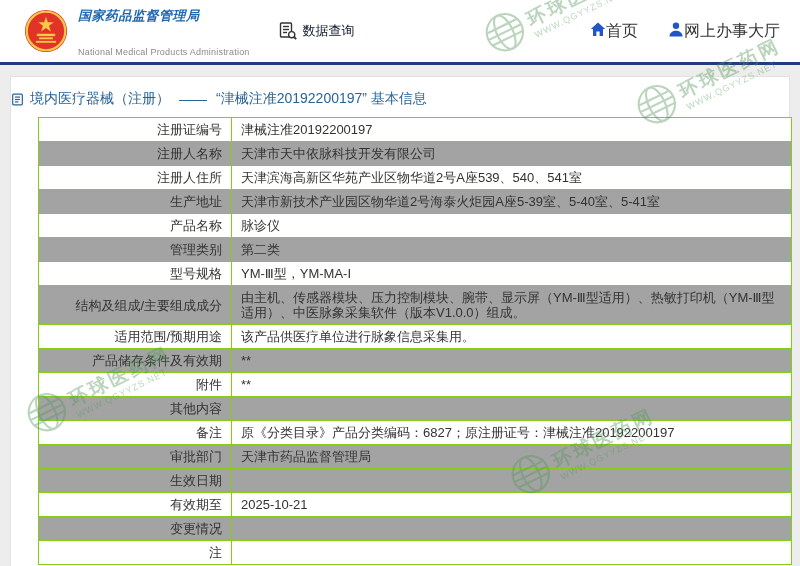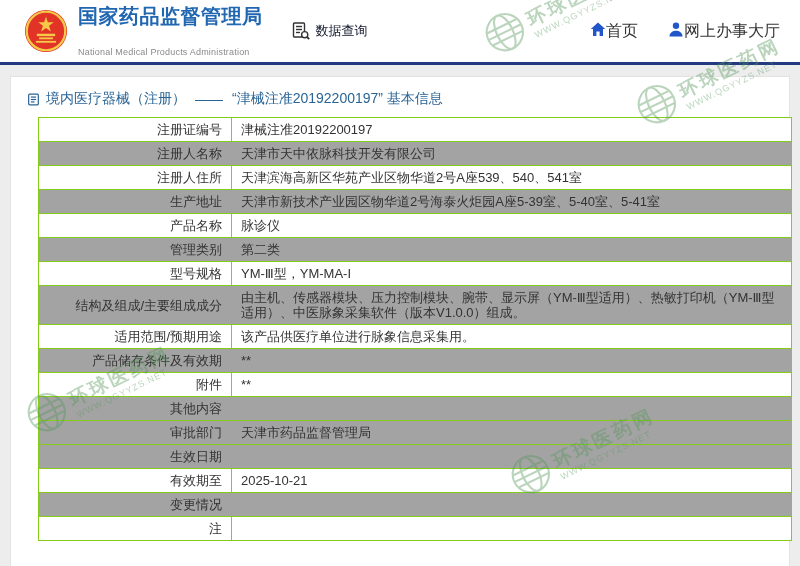--- a/index.html
+++ b/index.html
@@ -7,33 +7,33 @@
   body{
     width:800px;height:566px;overflow:hidden;position:relative;
     background:#ededed;
     font-family:"Liberation Sans","DejaVu Sans",sans-serif;
     -webkit-font-smoothing:antialiased;
   }
   
   .header{height:62px;background:#fff;display:flex;align-items:center;position:relative;z-index:1;}
   .logo-group{display:flex;align-items:center;margin-left:24px;}
   .agency{margin-left:10px;display:flex;flex-direction:column;}
-  .agency-zh{font-size:20px;font-weight:bold;color:#2066b1;letter-spacing:0.5px;line-height:22px;}
+  .agency-zh{font-size:13px;font-weight:bold;color:#2066b1;letter-spacing:0.5px;line-height:22px;font-style:italic;}
   .agency-en{font-size:9px;color:#8a8a8a;margin-top:20px;letter-spacing:0.2px;}
   .data-query{display:flex;align-items:center;margin-left:28px;cursor:pointer;}
   .data-query-label{font-size:13px;color:#0f172a;margin-left:5px;}
   .header-nav{margin-left:auto;margin-right:20px;display:flex;gap:30px;}
   .nav-item{display:flex;flex-direction:row;align-items:center;font-size:16px;color:#333;cursor:pointer;line-height:14px;}
   .nav-item svg{margin-bottom:4px;}
   
   .navy-bar{height:3px;background:#233a80;position:relative;z-index:1;}
   
   .content{position:absolute;top:65px;left:0;right:0;bottom:0;background:#ededed;}
   .panel{position:absolute;top:11px;left:10px;right:10px;bottom:0;background:#fff;border:1px solid #e2e2e2;border-bottom:none;box-sizing:border-box;}
-  .breadcrumb{display:flex;align-items:center;padding:13px 0 9px 16px;font-size:14px;color:#2a6496;}
+  .breadcrumb{display:flex;align-items:center;padding:13px 0 9px 0;font-size:14px;color:#2a6496;}
   .breadcrumb .bc-icon{margin-right:6px;display:inline-flex;}
   .crumb-sep{margin:0 9px;}
   
   table.info{border-collapse:collapse;margin-left:27px;width:754px;font-size:13px;table-layout:fixed;}
   table.info td{border:1px solid #84cc16;padding:4px 9px;line-height:15px;color:#333;word-break:break-all;}
   td.label-cell{width:174px;text-align:right;color:#333;}
   tr.even{background:#a3a3a3;}
   tr.odd{background:#fff;}
   
   .watermark{position:absolute;display:flex;align-items:flex-end;transform:rotate(-26deg);
@@ -164,20 +164,24 @@
             <td class="value-cell">**</td>
           </tr>
           <tr class="odd">
             <td class="label-cell">附件</td>
             <td class="value-cell">**</td>
           </tr>
           <tr class="even">
             <td class="label-cell">其他内容</td>
             <td class="value-cell"></td>
           </tr>
+          <tr class="odd">
+            <td class="label-cell">备注</td>
+            <td class="value-cell">原《分类目录》产品分类编码：6827；原注册证号：津械注准20192200197</td>
+          </tr>
           <tr class="even">
             <td class="label-cell">审批部门</td>
             <td class="value-cell">天津市药品监督管理局</td>
           </tr>
           <tr class="even">
             <td class="label-cell">生效日期</td>
             <td class="value-cell"></td>
           </tr>
           <tr class="odd">
             <td class="label-cell">有效期至</td>

